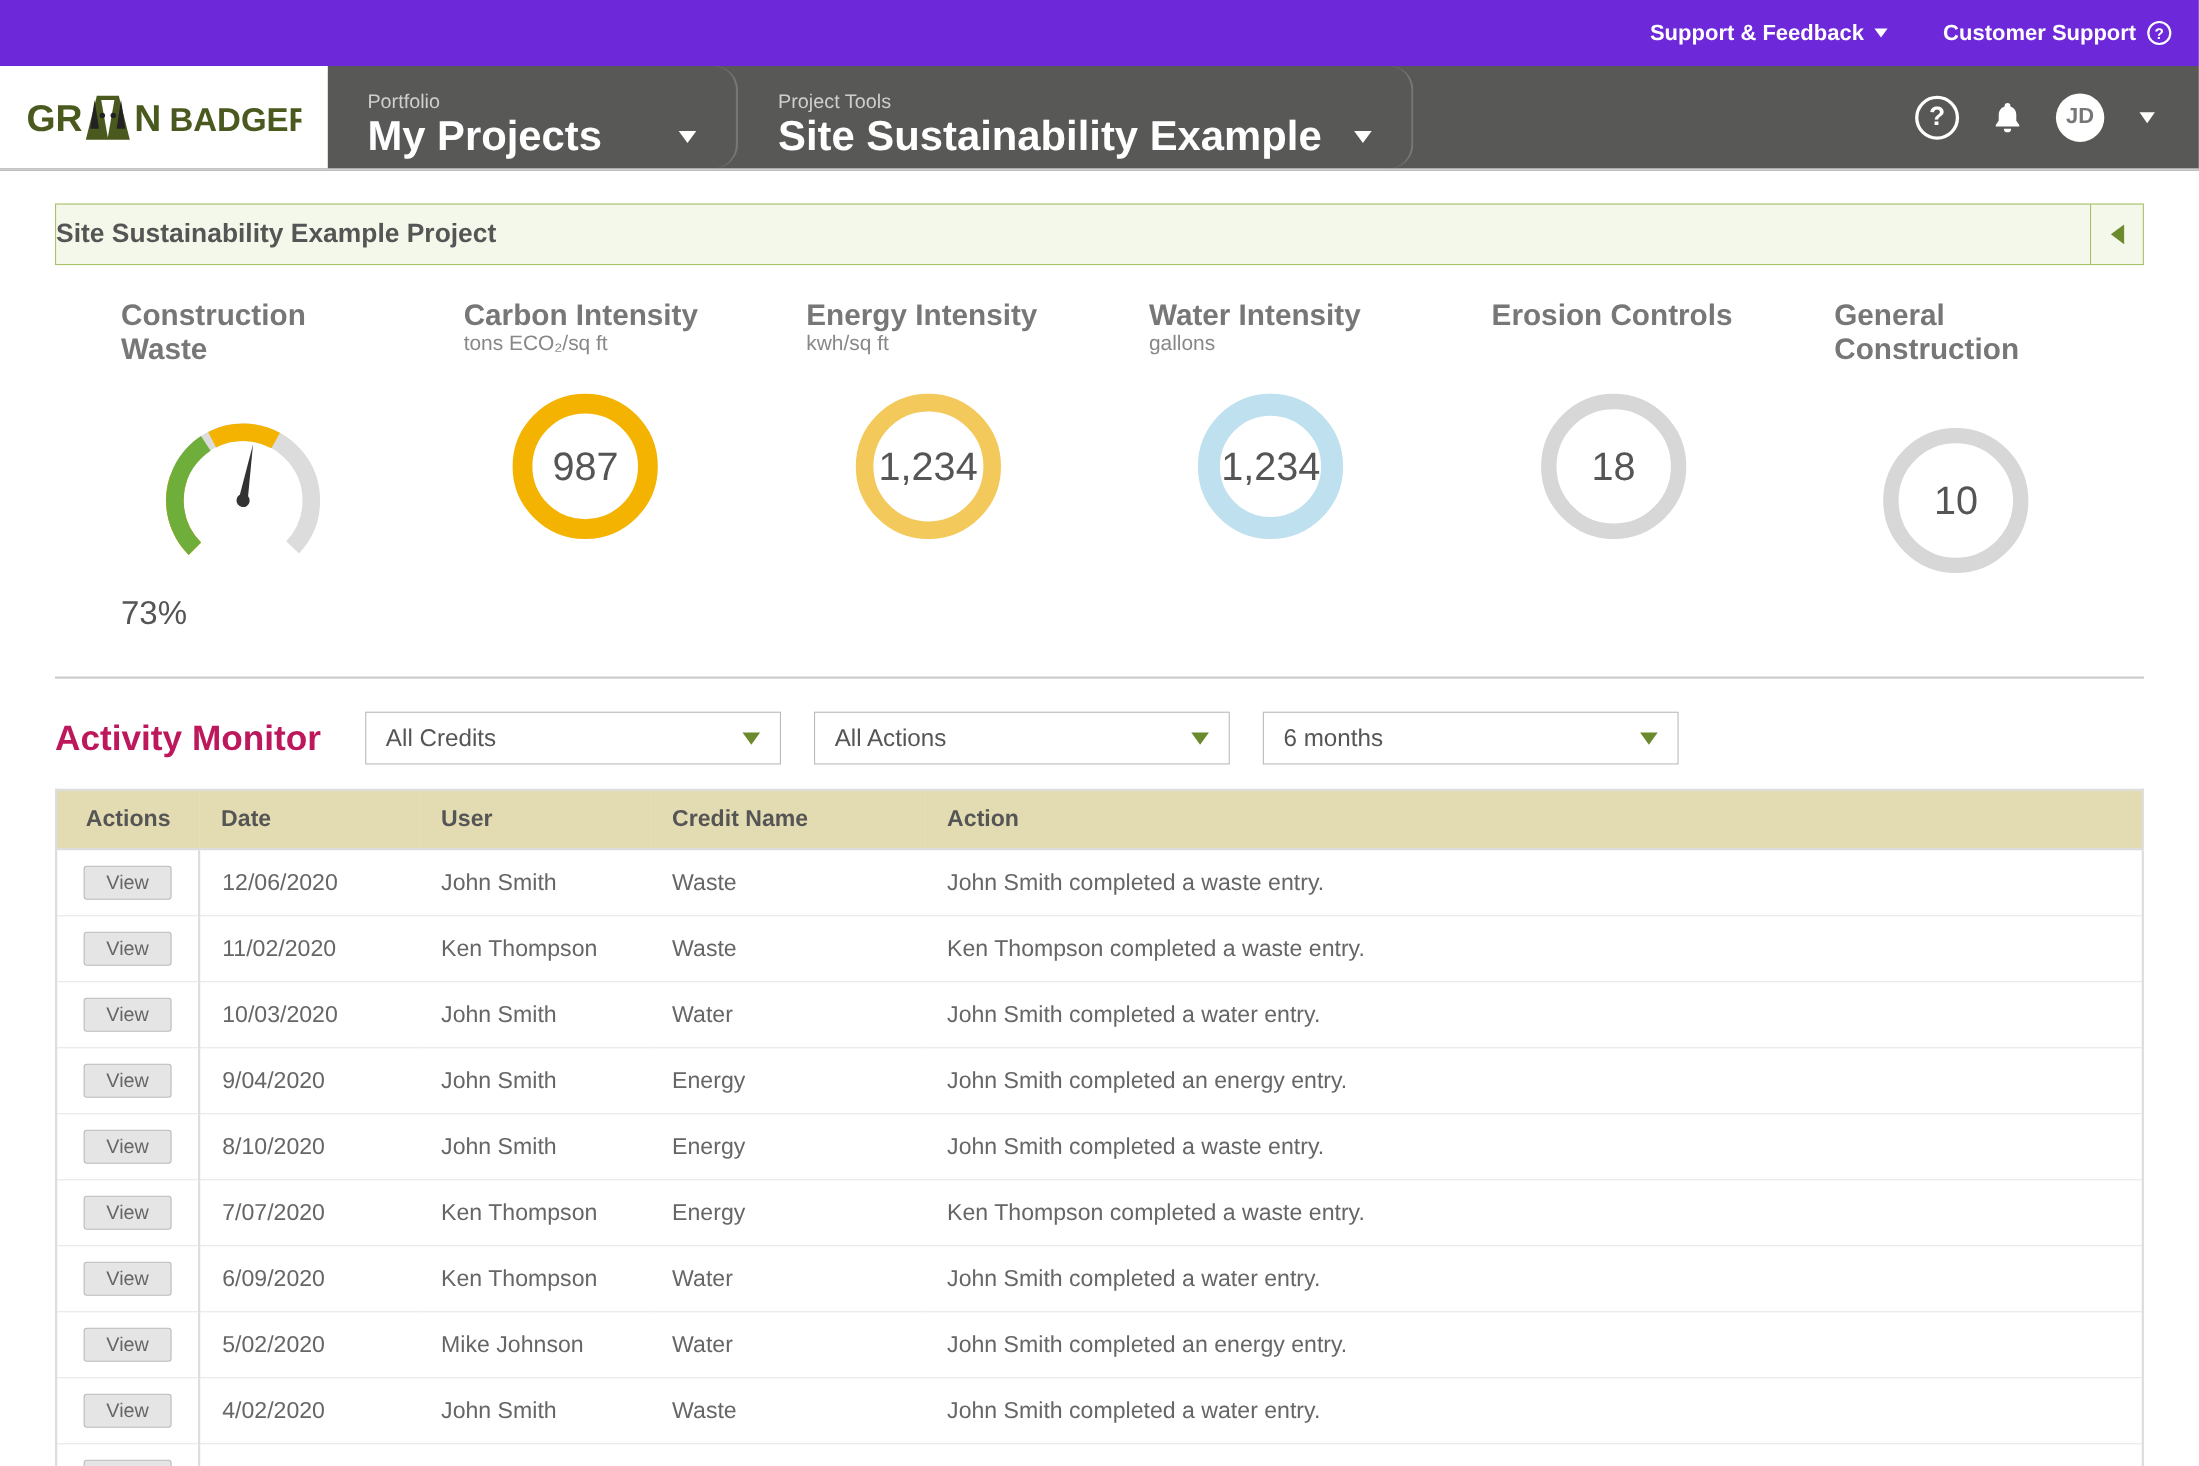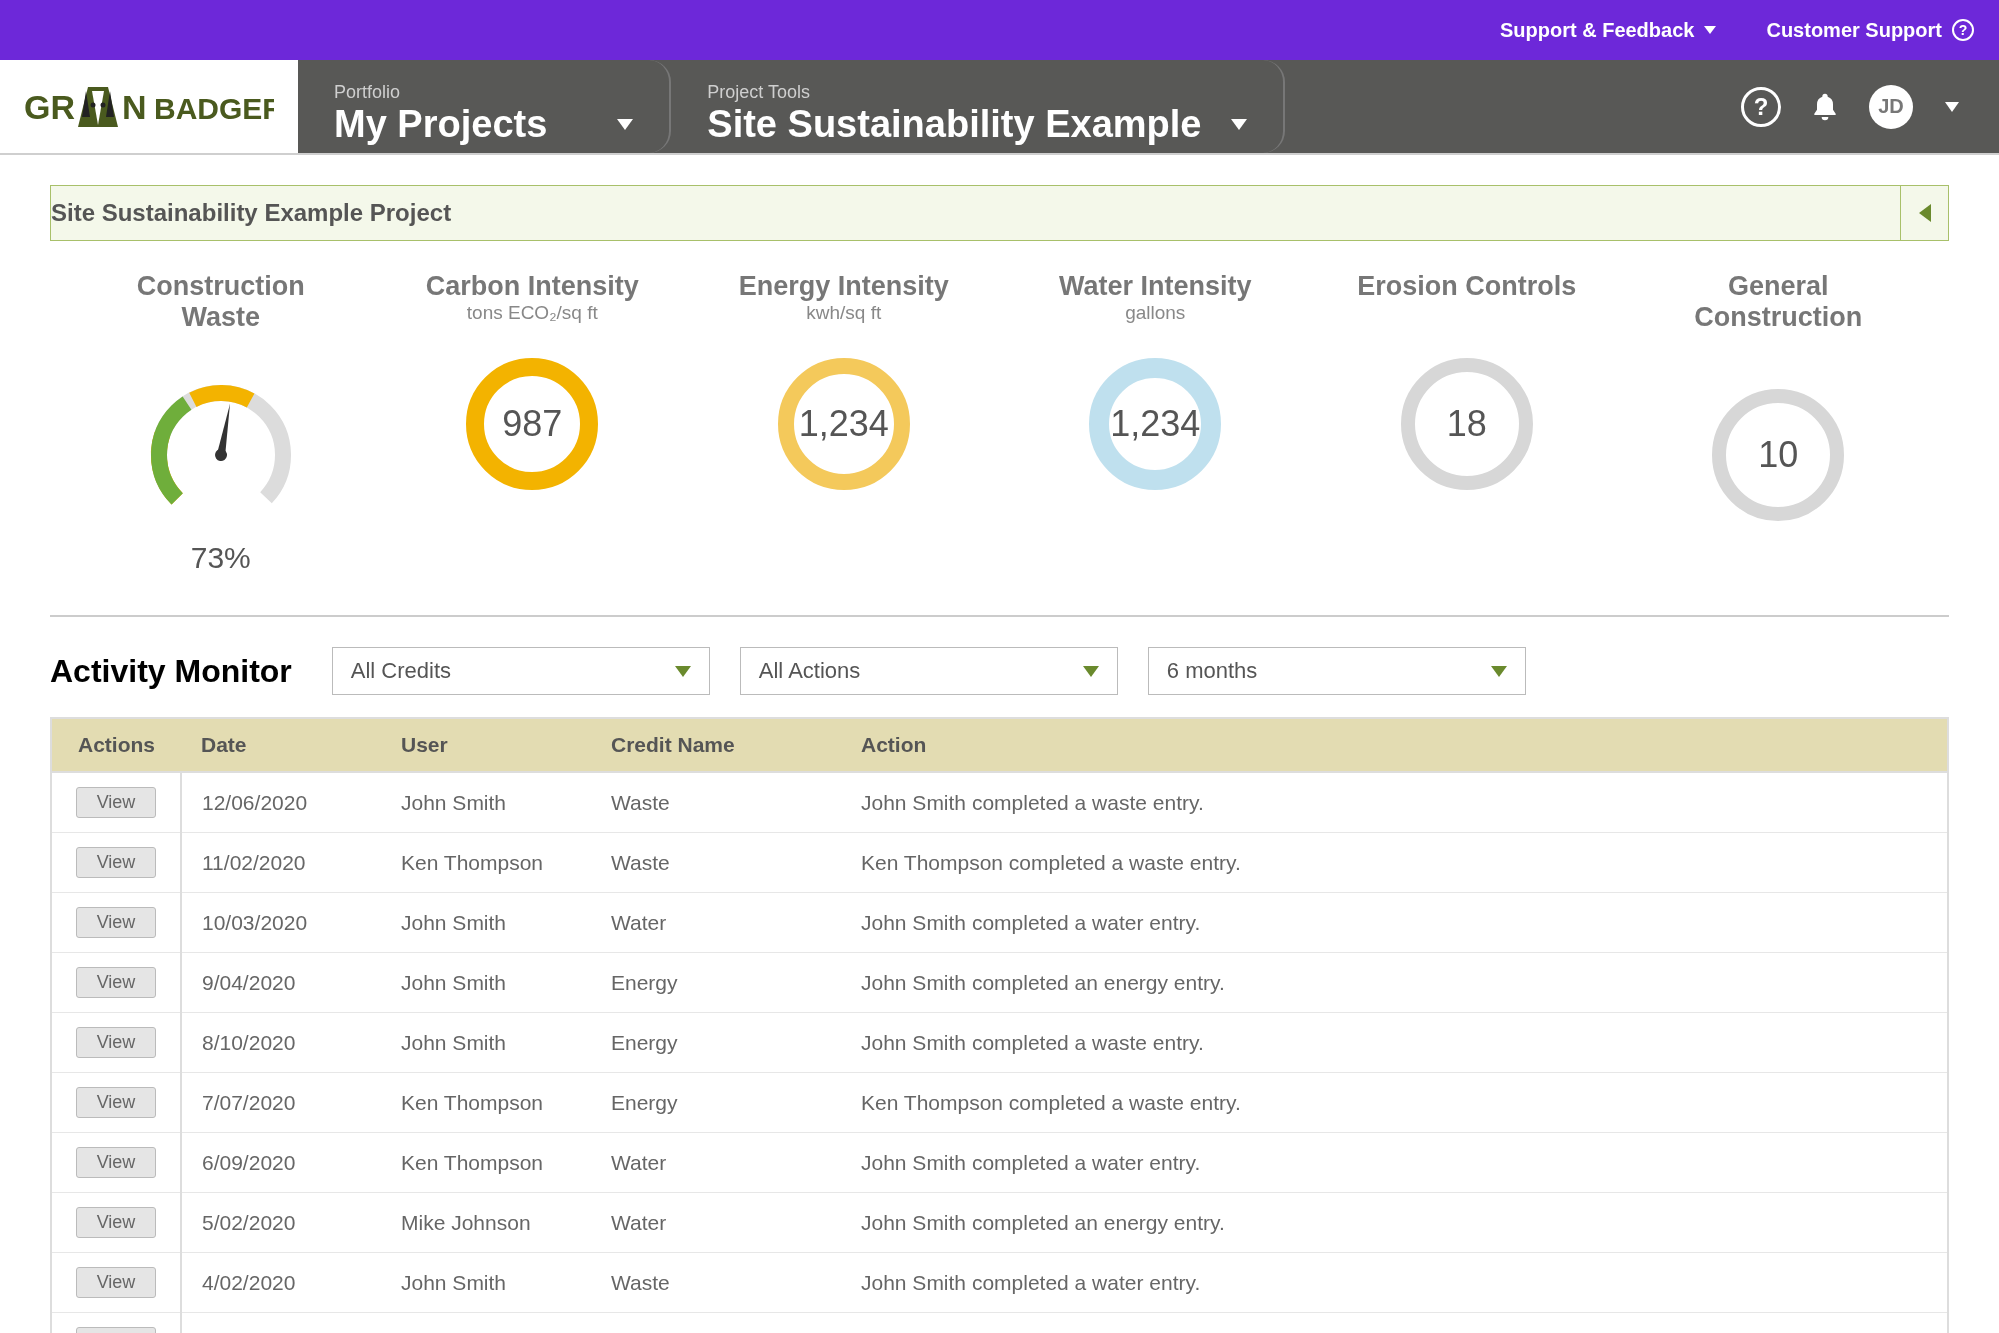--- a/index.html
+++ b/index.html
@@ -78,31 +78,31 @@
     height:56px;
     display:flex;
     align-items:stretch;
   }
   .page-strip .title { flex:1; display:flex; align-items:center; font-weight:700; font-size:24px; color:#555;}
   .page-strip .collapse-btn { width:48px; border-left:1px solid #a8c06a; display:flex;align-items:center;justify-content:center;cursor:pointer;}
   .page-strip .collapse-btn .tri-left { width:0;height:0;border-top:9px solid transparent;border-bottom:9px solid transparent;border-right:12px solid #6a8a2d; }
 
   
   .metrics { display:flex; justify-content:center; gap: 90px; padding: 30px 60px 40px 60px; border-bottom: 2px solid #ccc; margin: 0 50px;}
-  .metric { text-align:center; width: 240px;}
+  .metric { width: 240px;}
   .metric h3 { font-size: 27px; font-weight:700; color:#777; }
   .metric .unit { font-size:19px; color:#888; height:26px; }
   .ring-wrap { position:relative; width:160px;height:160px;margin:16px auto 0 auto;}
   .ring-wrap .val { position:absolute; inset:0; display:flex;align-items:center;justify-content:center; font-size:36px; color:#555;}
   .dial-label { font-size:30px;color:#555; margin-top:6px;}
 
   
   .activity-wrap { padding: 30px 50px 60px 50px; }
   .activity-head { display:flex; align-items:center; gap: 30px; margin-bottom: 22px;}
-  .activity-head h2 { font-size:32px; font-weight:700; color:#000000; margin-right:10px;}
+  .activity-head h2 { font-size:32px; font-weight:700; color:#be185d; margin-right:10px;}
   .dropdown { width:378px; height:48px; border:1px solid #bbb; display:flex;align-items:center;justify-content:space-between; padding:0 18px; font-size:22px; color:#555; background:#fff; cursor:pointer;}
   .dropdown .dd-tri { width:0;height:0;border-left:8px solid transparent;border-right:8px solid transparent;border-top:11px solid #6a8a2d; }
 
   table.activity { width:100%; border-collapse:collapse; border:2px solid #ddd;}
   table.activity thead th { background:#e3dcb2; text-align:left; font-size:21px; color:#555; padding:14px 20px; border-bottom:2px solid #ddd;}
   table.activity thead th:first-child { text-align:center;}
   table.activity tbody td { padding:14px 20px; border-bottom:1.5px solid #e7e7e7; font-size:21px; color:#666;}
   table.activity tbody td:first-child { text-align:center; border-right:2px solid #ddd; width:130px; background:#fff;}
   .view-btn { display:inline-block; padding:4px 20px; border:1px solid #bbb; border-radius:3px; background:#e5e5e5; color:#666; font-size:18px; cursor:pointer;}
 

